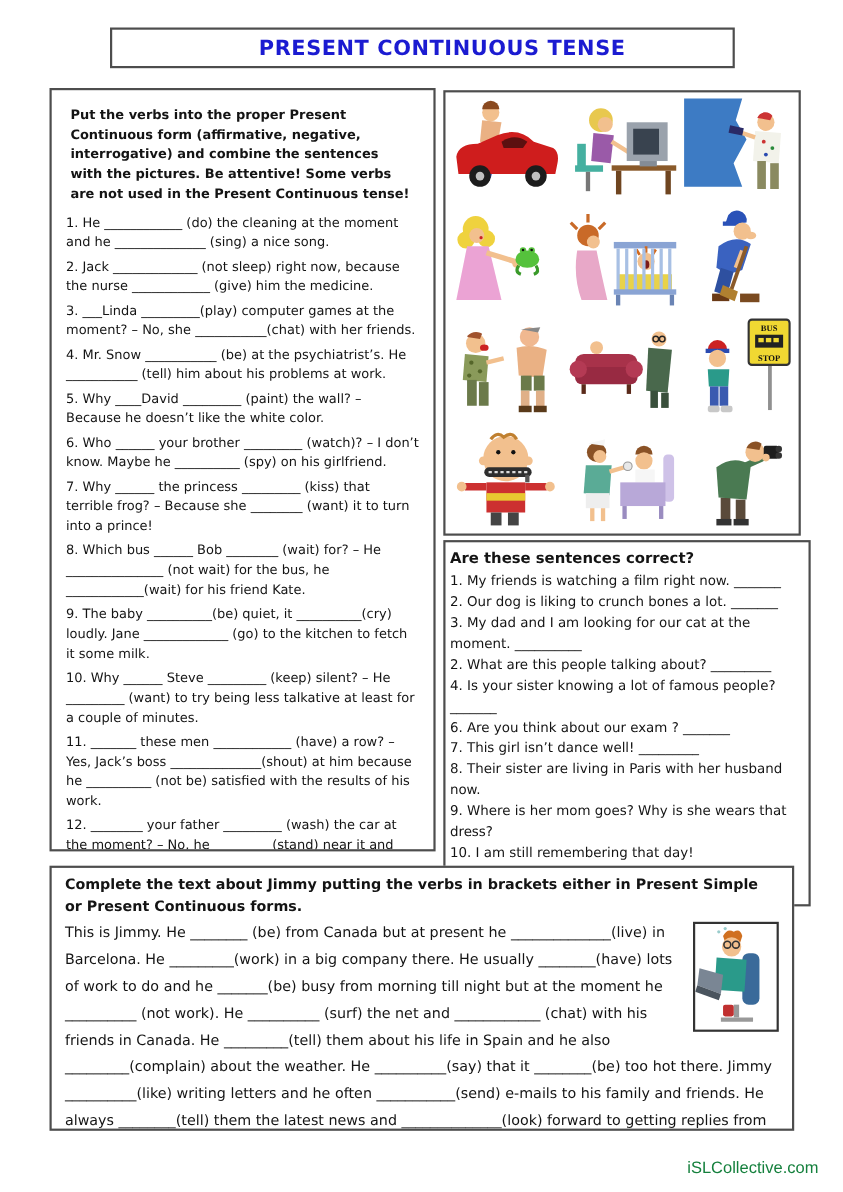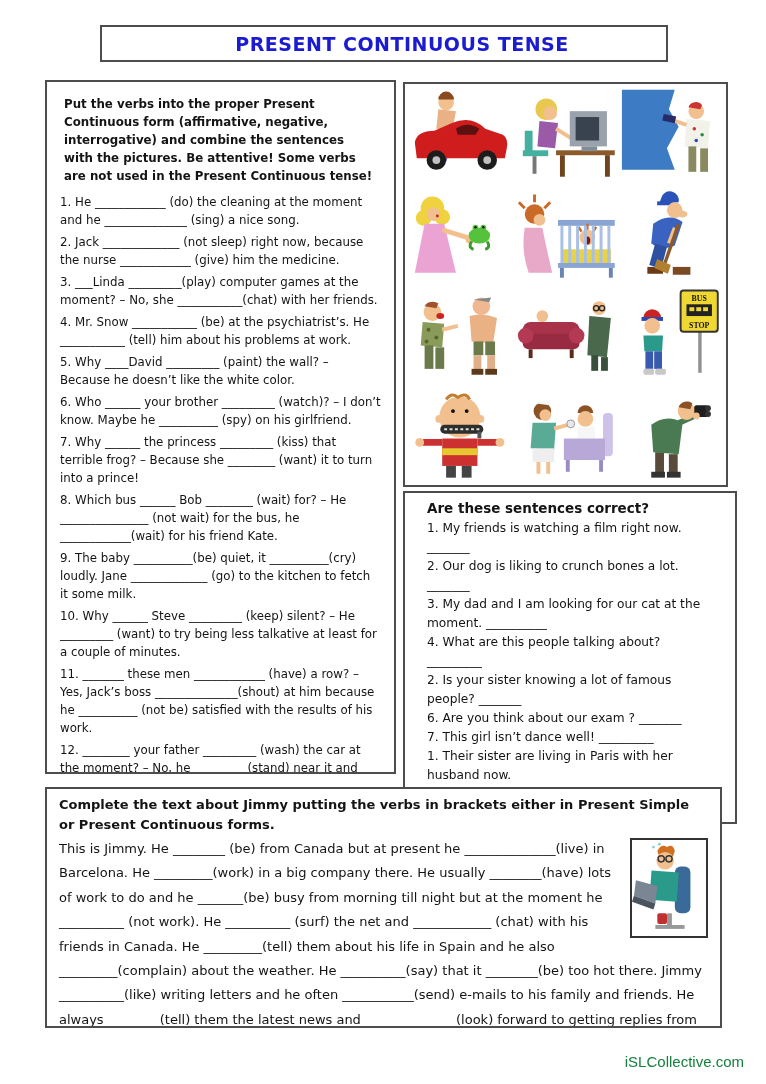--- a/index.html
+++ b/index.html
@@ -21,21 +21,21 @@
   .ex1 .instr { margin:8px; font-weight:bold; }
   .ex1 .item  { margin:4px; }
 
   
   .grid { left:403px; top:82px; width:325px; height:405px; padding:2px;
     display:grid; grid-template-columns:repeat(3,1fr); grid-template-rows:repeat(4,1fr); }
   .cell { display:flex; align-items:center; justify-content:center; overflow:hidden;font-family:Liberation Serif, serif; }
   .cell svg { width:100%; height:100%; }
 
   
-  .ex2 { left:403px; top:491px; width:334px; height:333px; padding:6px 22px;
+  .ex2 { left:403px; top:491px; width:334px; height:333px; padding:6px 4px;
     font-size:12.2px; line-height:19px; }
   .ex2 .hdr { margin:0 0 1px 0; font-size:13.5px; font-weight:bold; }
   .ex2 .item { margin:0; }
 
   
   .ex3 { left:45px; top:787px; width:677px; height:241px; padding:6px 12px;
     font-size:13px; }
   .ex3 .instr { margin:0; font-weight:bold; line-height:20px; }
   .jimmy { float:right; width:78px; height:100px; border:2px solid #333;
     margin:3px 0 6px 10px; background:#fff; }
@@ -297,25 +297,25 @@
       </svg>
     </div>
 
   </div>
 
   <div class="box ex2">
     <p class="hdr">Are these sentences correct?</p>
     <p class="item">1. My friends is watching a film right now. _______</p>
     <p class="item">2. Our dog is liking to crunch bones a lot. _______</p>
     <p class="item">3. My dad and I am looking for our cat at the moment. __________</p>
-    <p class="item">4. What are this people talking about? _________</p>
-    <p class="item">2. Is your sister knowing a lot of famous people? _______</p>
+    <p class="item">2. What are this people talking about? _________</p>
+    <p class="item">4. Is your sister knowing a lot of famous people? _______</p>
     <p class="item">6. Are you think about our exam ? _______</p>
     <p class="item">7. This girl isn’t dance well! _________</p>
-    <p class="item">1. Their sister are living in Paris with her husband now.</p>
+    <p class="item">8. Their sister are living in Paris with her husband now.</p>
     <p class="item">9. Where is her mom goes? Why is she wears that dress?</p>
     <p class="item">10. I am still remembering that day!</p>
   </div>
 
   <div class="box ex3">
     <p class="instr">Complete the text about Jimmy putting the verbs in brackets either in Present Simple or Present Continuous forms.</p>
     <div class="jimmy" aria-label="Jimmy, a man with glasses, using a laptop">
       <svg viewBox="0 0 76 96">
         <rect x="44" y="26" width="16" height="48" rx="6" fill="#3a6a9a"></rect>
         <rect x="36" y="74" width="5" height="12" fill="#999999"></rect>

